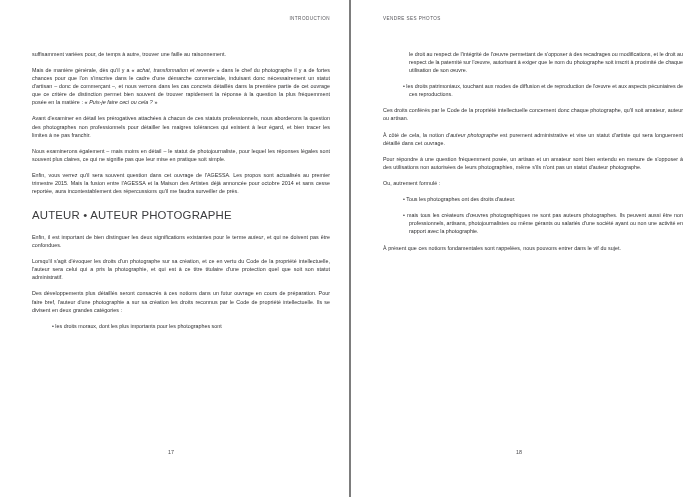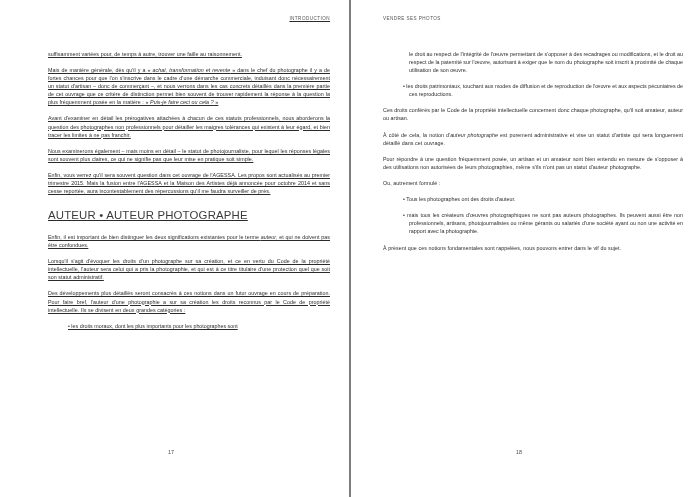--- a/index.html
+++ b/index.html
@@ -34,21 +34,21 @@
     background: #7d7d7d;
   }
 
   .page {
     position: relative;
     width: 350px;
     height: 497px;
     box-sizing: border-box;
   }
 
-  .page-left  { padding: 0 20px 0 48px; text-decoration: underline; }
+  .page-left  { padding: 0 20px 0 32px; }
   .page-right { padding: 0 17px 0 33px; }
 
   .running-head {
     font-size: 4.6px;
     letter-spacing: 0.45px;
     color: #55555a;
     text-transform: uppercase;
     font-weight: 400;
     padding-top: 15px;
     height: 8px;

